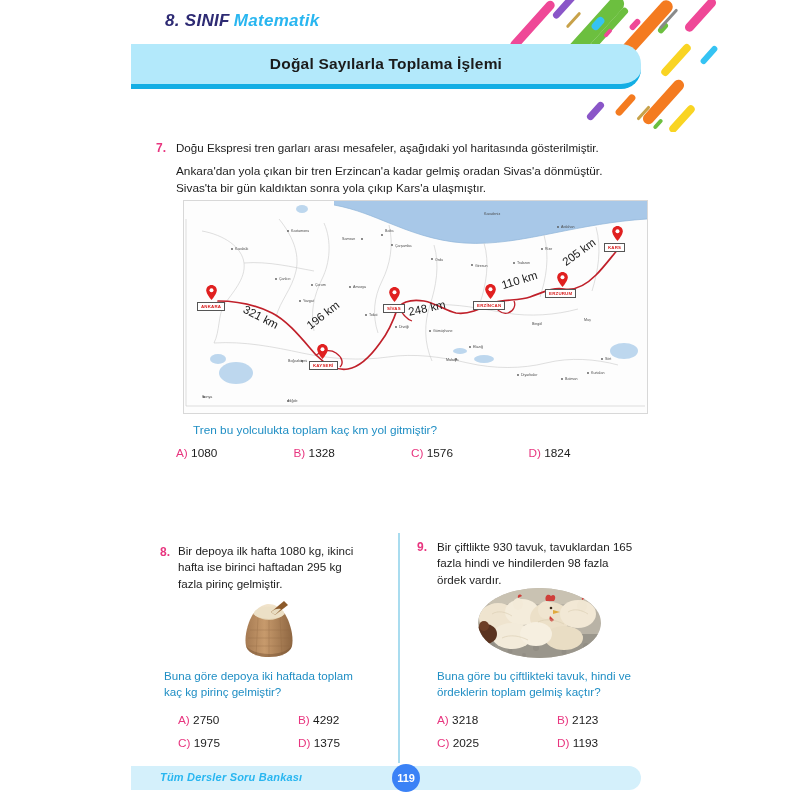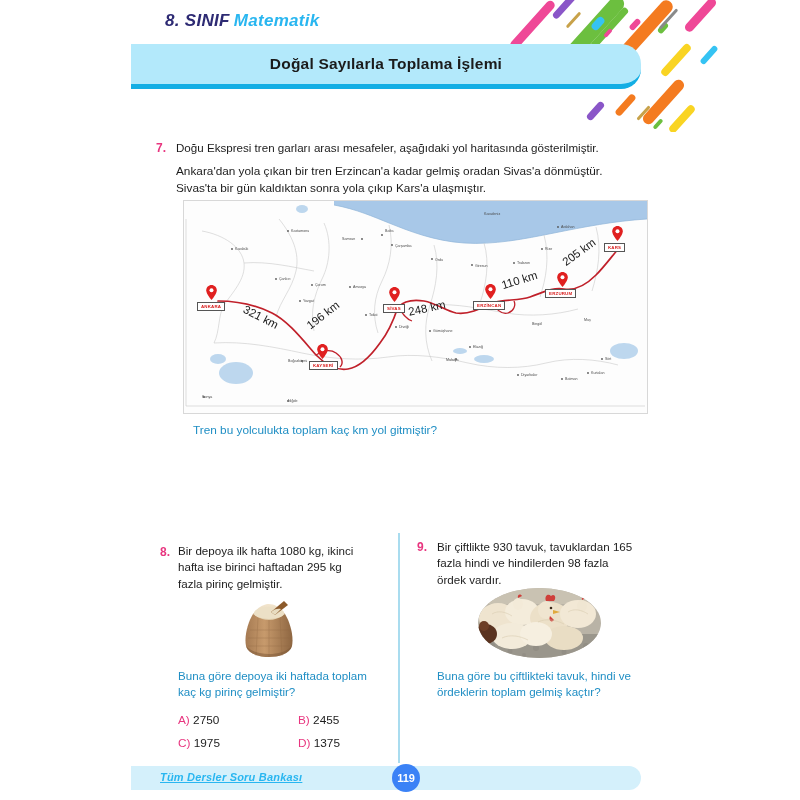--- a/index.html
+++ b/index.html
@@ -162,21 +162,21 @@
   }
   .q9-text {
     position: absolute;
     left: 437px; top: 539px;
     width: 196px;
     font-size: 11.6px; color: #1c1c1c; line-height: 1.42;
   }
 
   .q8-prompt {
     position: absolute;
-    left: 178px; top: 668px;
+    left: 164px; top: 668px;
     width: 190px;
     font-size: 11.6px; color: #1f8ec4; line-height: 1.42;
   }
   .q9-prompt {
     position: absolute;
     left: 437px; top: 668px;
     width: 200px;
     font-size: 11.6px; color: #1f8ec4; line-height: 1.42;
   }
 
@@ -213,21 +213,20 @@
     border-bottom-right-radius: 12px;
   }
   .footer-text {
     position: absolute;
     left: 160px; top: 771px;
     font-size: 11px;
     font-weight: bold;
     font-style: italic;
     color: #29b6f0;
     letter-spacing: .2px;
-    text-decoration: underline;
   }
   .page-circle {
     position: absolute;
     left: 392px; top: 764px;
     width: 28px; height: 28px;
     border-radius: 50%;
     background: #3b82f6;
     color: #ffffff;
     font-size: 11px;
     font-weight: bold;
@@ -436,20 +435,26 @@
 
     <div class="km-label" style="left:58px; top:110px; transform: rotate(27deg);">321 km</div>
     <div class="km-label" style="left:120px; top:108px; transform: rotate(-38deg);">196 km</div>
     <div class="km-label" style="left:224px; top:101px; transform: rotate(-12deg);">248 km</div>
     <div class="km-label" style="left:317px; top:73px; transform: rotate(-17deg);">110 km</div>
     <div class="km-label" style="left:376px; top:45px; transform: rotate(-36deg);">205 km</div>
   </div>
 
   <div class="q7-prompt">Tren bu yolculukta toplam kaç km yol gitmiştir?</div>
 
+  <div class="opt-row-7">
+    <div class="opt"><span class="let">A)</span> <span>1080</span></div>
+    <div class="opt"><span class="let">B)</span> <span>1328</span></div>
+    <div class="opt"><span class="let">C)</span> <span>1576</span></div>
+    <div class="opt"><span class="let">D)</span> <span>1824</span></div>
+  </div>
 
   <div class="divider"></div>
 
   <div class="q-num q8-num">8.</div>
   <div class="q8-text">Bir depoya ilk hafta 1080 kg, ikinci hafta ise birinci haftadan 295 kg fazla pirinç gelmiştir.</div>
 
   <div class="sack">
     <svg viewBox="0 0 62 66" width="62" height="66">
       <defs>
         <linearGradient id="sackg" x1="0" y1="0" x2="1" y2="0">
@@ -478,21 +483,21 @@
           <path d="M42,26 L44,64"></path>
       </g>
       <path d="M8,54 C10,62 22,65 31,65 C40,65 52,62 54,54 C48,60 40,62 31,62 C22,62 14,60 8,54 Z" fill="#7a5535" opacity="0.5"></path>
     </svg>
   </div>
 
   <div class="q8-prompt">Buna göre depoya iki haftada toplam kaç kg pirinç gelmiştir?</div>
 
   <div class="opt-grid q8-opts">
     <div class="opt"><span class="let">A)</span> <span>2750</span></div>
-    <div class="opt"><span class="let">B)</span> <span>2455</span></div>
+    <div class="opt"><span class="let">B)</span> <span>4292</span></div>
     <div class="opt"><span class="let">C)</span> <span>1975</span></div>
     <div class="opt"><span class="let">D)</span> <span>1375</span></div>
   </div>
 
   <div class="q-num q9-num">9.</div>
   <div class="q9-text">Bir çiftlikte 930 tavuk, tavuklardan 165 fazla hindi ve hindilerden 98 fazla ördek vardır.</div>
 
   <div class="chickens">
     <svg viewBox="0 0 123 70" width="123" height="70" preserveAspectRatio="none">
       <rect x="0" y="0" width="123" height="70" fill="#b9b3a6"></rect>
@@ -531,18 +536,24 @@
         <path d="M14,26 C20,22 28,24 34,28"></path>
         <path d="M60,34 C68,30 78,32 86,36"></path>
         <path d="M90,24 C96,20 104,22 110,26"></path>
         <path d="M24,50 C32,46 42,48 50,52"></path>
       </g>
     </svg>
   </div>
 
   <div class="q9-prompt">Buna göre bu çiftlikteki tavuk, hindi ve ördeklerin toplam gelmiş kaçtır?</div>
 
+  <div class="opt-grid q9-opts">
+    <div class="opt"><span class="let">A)</span> <span>3218</span></div>
+    <div class="opt"><span class="let">B)</span> <span>2123</span></div>
+    <div class="opt"><span class="let">C)</span> <span>2025</span></div>
+    <div class="opt"><span class="let">D)</span> <span>1193</span></div>
+  </div>
 
   <div class="footer-bar"></div>
   <div class="footer-text">Tüm Dersler Soru Bankası</div>
   <div class="page-circle">119</div>
 
 </div>
 
 </body></html>

